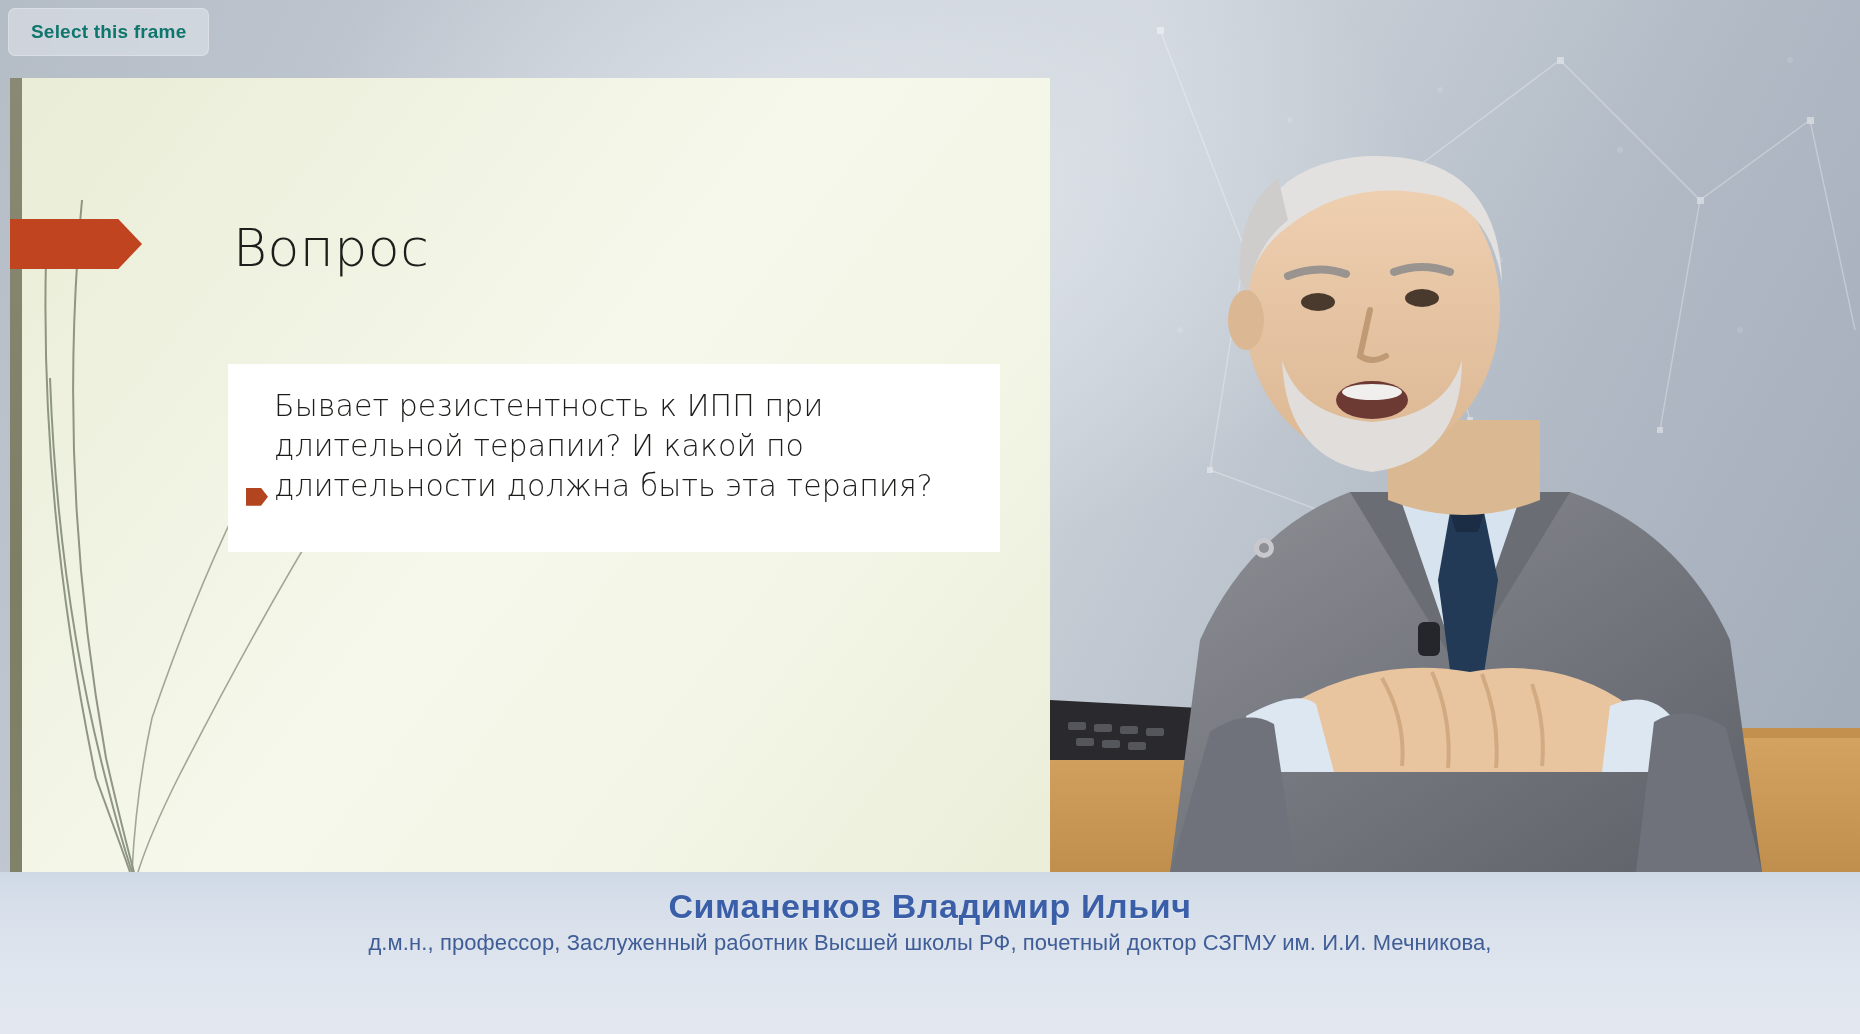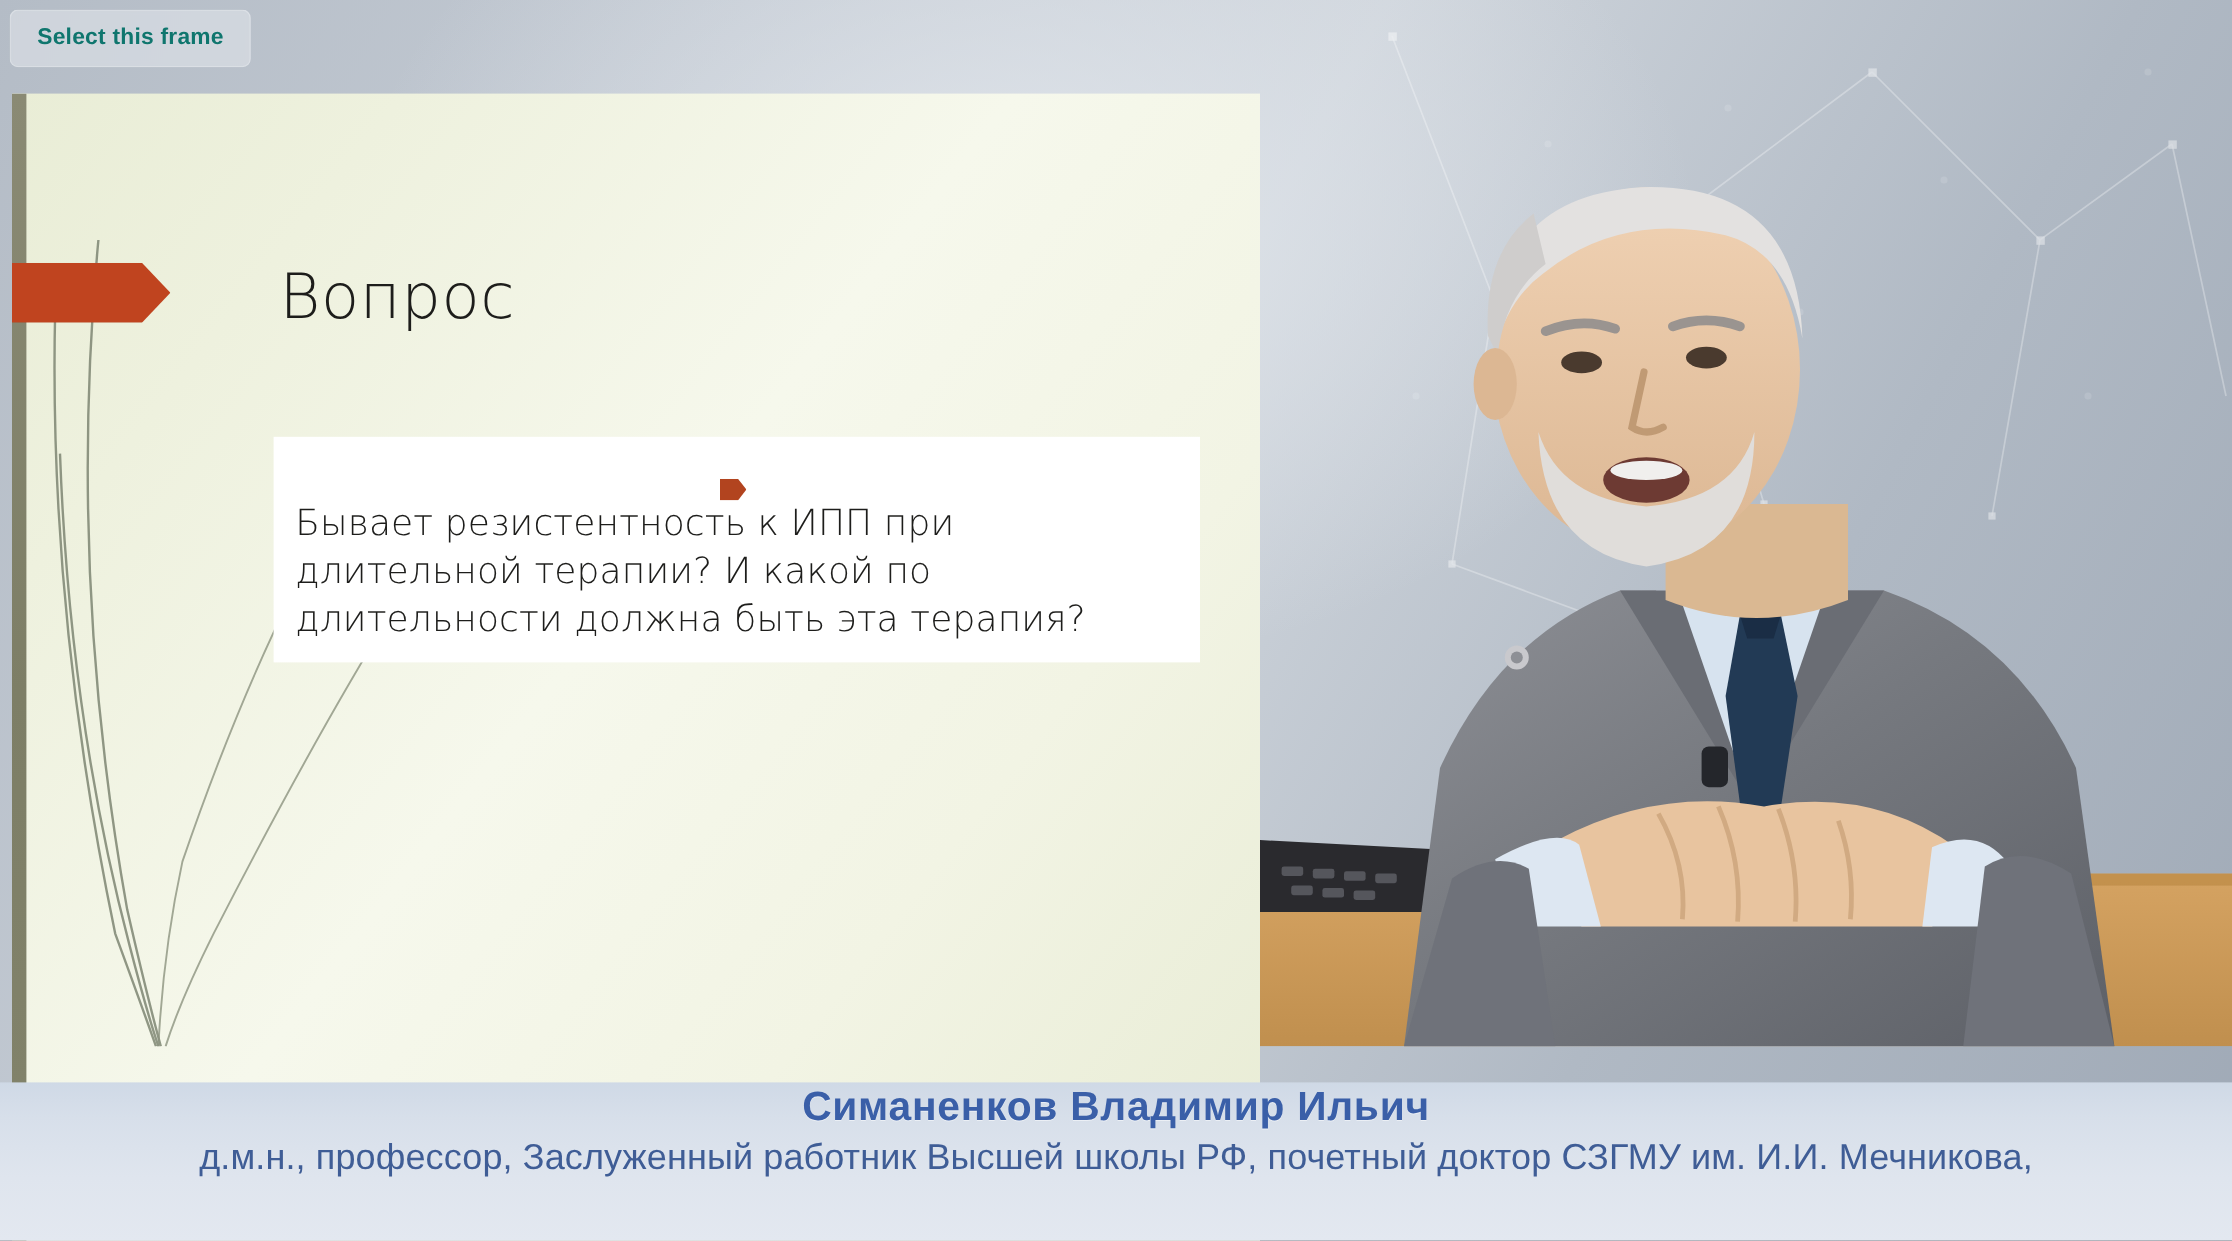--- a/index.html
+++ b/index.html
@@ -21,31 +21,32 @@
     position: absolute; inset: 0;
     background:
       radial-gradient(ellipse 900px 600px at 46% 18%, #dfe4ea 0%, rgba(223,228,234,0) 62%),
       linear-gradient(118deg, #b4bcc6 0%, #c3cad3 26%, #cfd5dc 48%, #b0b9c4 74%, #9fa9b6 100%);
   }
   
   .bg-network { position: absolute; inset: 0; opacity: .55; }
 
   
   .caption-band {
-    position: absolute; left: 0; right: 0; bottom: 0; height: 132px;
+    position: absolute; left: 0; right: 0; bottom: 0; height: 162px;
     background: linear-gradient(180deg, #cfd9e6 0%, #d7dfea 22%, #dfe5ee 60%, #e3e8f0 100%);
     text-align: center;
+    padding-top: 14px;
   }
   .caption-name {
     font-size: 34px; font-weight: bold; color: #3a5fa8;
     letter-spacing: .6px; line-height: 1.22;
     text-shadow: 0 1px 0 rgba(255,255,255,.5);
   }
   .caption-line {
-    font-size: 30px; color: #3f5d96; line-height: 1.45;
+    font-size: 22px; color: #3f5d96; line-height: 1.45;
     letter-spacing: .1px;
   }
 
   
   .slide {
     position: absolute;
     left: 10px; top: 78px;
     width: 1040px; height: 996px;
     overflow: hidden;
     background: linear-gradient(128deg, #e9edd6 0%, #eef1de 18%, #f6f8ec 46%, #f2f4e4 70%, #e7ebd3 100%);
@@ -70,21 +71,21 @@
     font-weight: 300; letter-spacing: .5px;
     font-family: "DejaVu Sans", sans-serif;
   }
 
   .content-box {
     position: absolute; left: 218px; top: 286px;
     width: 772px; height: 188px;
     background: #ffffff;
     padding: 22px 18px 0 18px;
   }
-  .bullet-row { display: flex; align-items: center; flex-direction: column; }
+  .bullet-row { display: flex; align-items: flex-end; }
   .bullet-marker {
     flex: 0 0 auto;
     width: 22px; height: 18px;
     margin-top: 13px; margin-right: 6px;
     background: #b2441f;
     clip-path: polygon(0 0, 68% 0, 100% 50%, 68% 100%, 0 100%);
   }
   .bullet-text {
     font-size: 30px; line-height: 1.33; color: #1d1d1b;
     font-weight: 300; letter-spacing: .1px;

